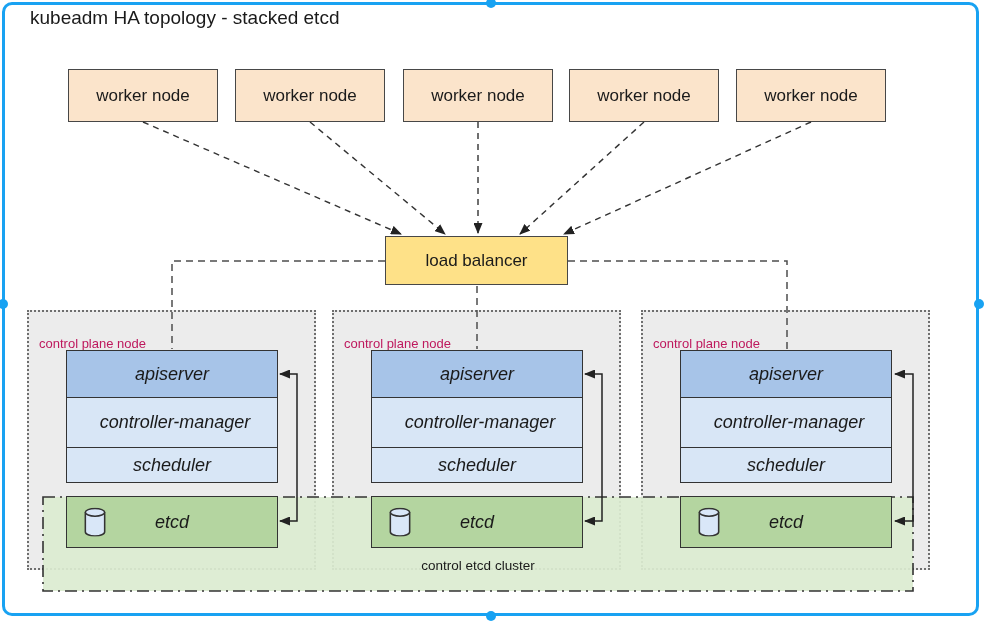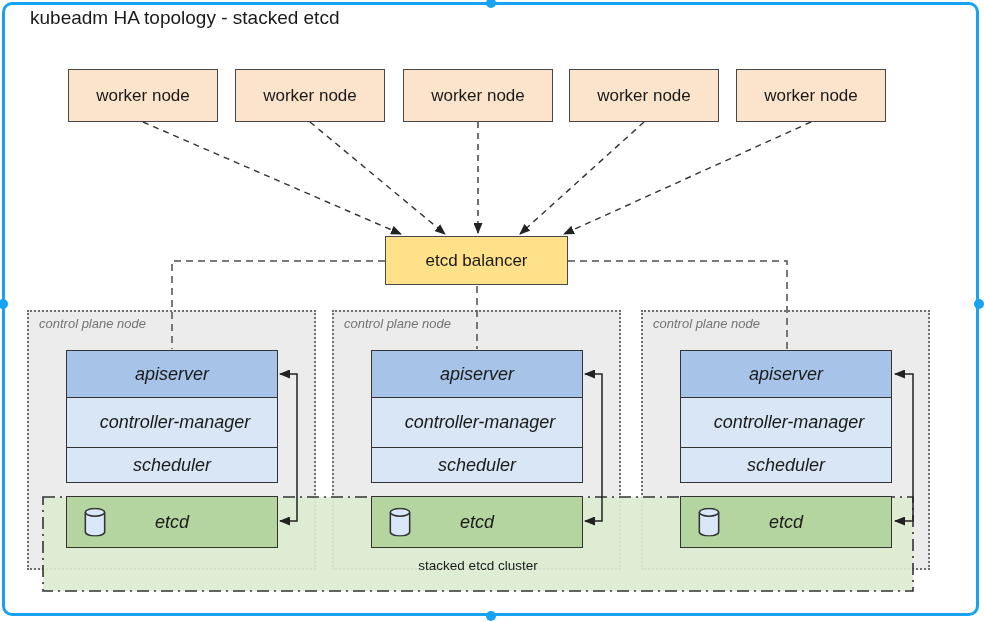--- a/index.html
+++ b/index.html
@@ -35,21 +35,21 @@
     display:flex;align-items:center;justify-content:center;
     font-size:17px;z-index:3;
   }
   
   .cp{
     position:absolute;top:310px;width:289px;height:260px;
     background:#ececec;border:2px dotted #6e6e6e;box-sizing:border-box;
     z-index:1;
   }
   .cp-label{
-    position:absolute;left:10px;top:4px;font-size:13px;color:#737373;font-style:italic;
+    position:absolute;left:10px;top:24px;font-size:13px;color:#be185d;
   }
   
   .layer-svg{position:absolute;left:0;top:0;z-index:2;pointer-events:none;}
   .overlay-svg{position:absolute;left:0;top:0;z-index:4;pointer-events:none;}
   .stack-row{
     position:absolute;width:212px;border:1.6px solid #333;box-sizing:border-box;
     display:flex;align-items:center;justify-content:center;
     font-size:18px;z-index:3;font-style:italic;
   }
   .row-apiserver{top:350px;height:48px;background:#a7c4e8;}
@@ -69,21 +69,21 @@
 <body>
 
 <div class="title">kubeadm HA topology - stacked etcd</div>
 
 <div class="worker" style="left:68px">worker node</div>
 <div class="worker" style="left:235px">worker node</div>
 <div class="worker" style="left:403px">worker node</div>
 <div class="worker" style="left:569px">worker node</div>
 <div class="worker" style="left:736px">worker node</div>
 
-<div class="lb">etcd balancer</div>
+<div class="lb">load balancer</div>
 
 <div class="cp" style="left:27px">
   <div class="cp-label">control plane node</div>
 </div>
 <div class="cp" style="left:332px">
   <div class="cp-label">control plane node</div>
 </div>
 <div class="cp" style="left:641px">
   <div class="cp-label">control plane node</div>
 </div>
@@ -118,21 +118,21 @@
 <div class="stack-row row-cm" style="left:680px">controller-manager</div>
 <div class="stack-row row-sched" style="left:680px">scheduler</div>
 <div class="stack-row row-etcd" style="left:680px">
   <svg class="cyl" viewBox="0 0 24 30">
     <path d="M2 5 v20 c0 2.6 4.5 4.5 10 4.5 s10 -1.9 10 -4.5 v-20" fill="#d9e7f8" stroke="#333" stroke-width="1.6"></path>
     <ellipse cx="12" cy="5" rx="10" ry="4" fill="#d9e7f8" stroke="#333" stroke-width="1.6"></ellipse>
   </svg>
   <span>etcd</span>
 </div>
 
-<div class="cluster-label">stacked etcd cluster</div>
+<div class="cluster-label">control etcd cluster</div>
 
 <svg class="overlay-svg" width="984" height="621">
   <defs>
     <marker id="arrE" markerWidth="11" markerHeight="9" refX="10" refY="4.5" orient="auto" markerUnits="userSpaceOnUse">
       <path d="M0 0 L11 4.5 L0 9 Z" fill="#222"></path>
     </marker>
     <marker id="arrS" markerWidth="11" markerHeight="9" refX="10" refY="4.5" orient="auto-start-reverse" markerUnits="userSpaceOnUse">
       <path d="M0 0 L11 4.5 L0 9 Z" fill="#222"></path>
     </marker>
   </defs>

